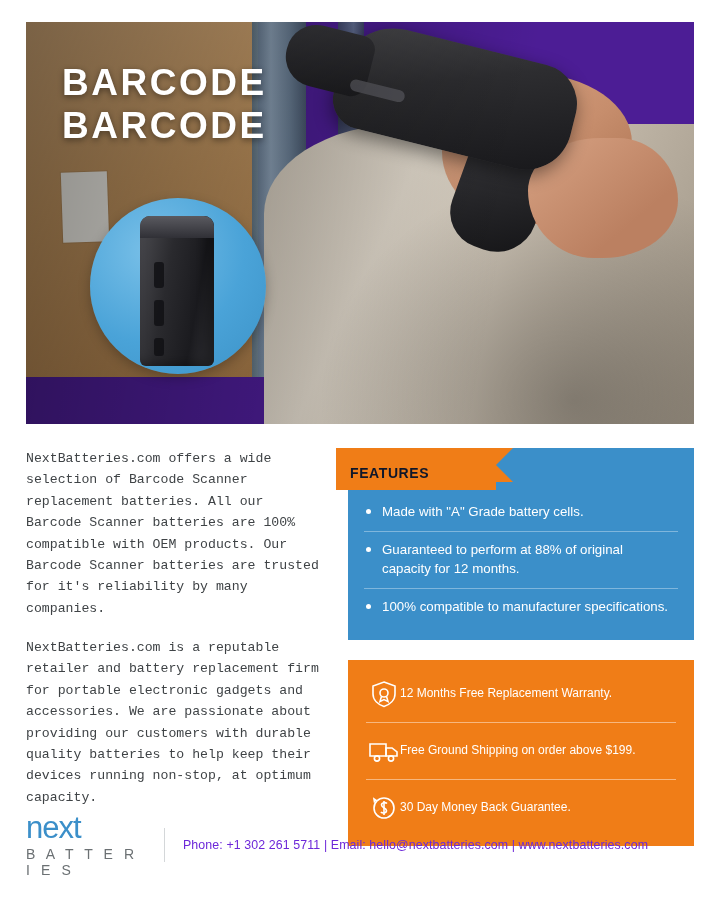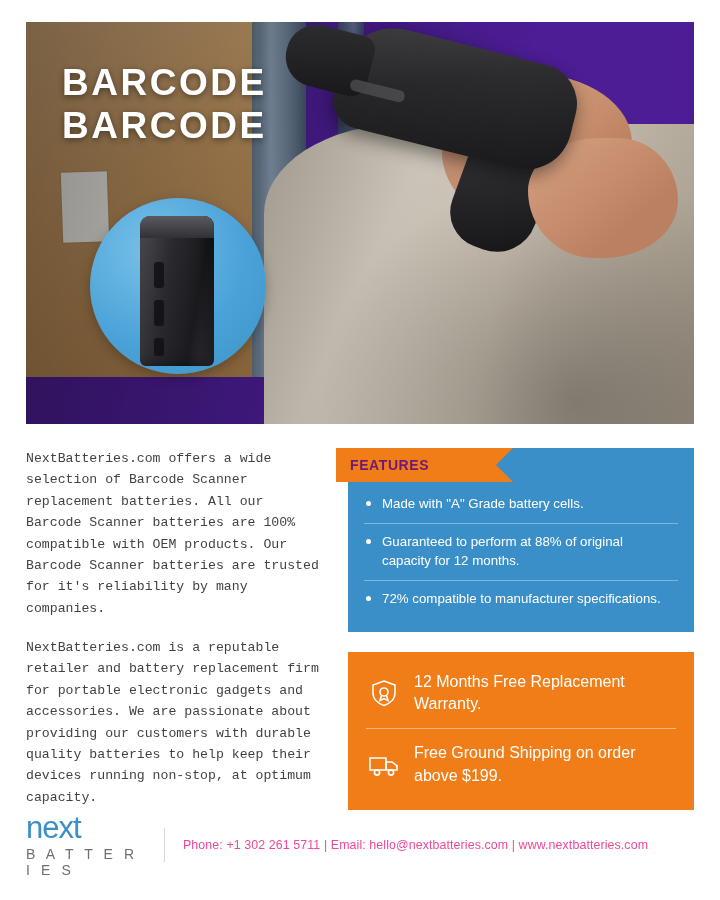--- a/index.html
+++ b/index.html
@@ -166,25 +166,25 @@
   
   .features-box {
     background: #3b8fc9;
     color: #ffffff;
     padding: 0 0 14px 0;
   }
   .ribbon {
     position: relative;
     display: block;
     background: #f07d17;
-    color: #701a75;
+    color: #0f172a;
     font-size: 14px;
     font-weight: bold;
     letter-spacing: .6px;
-    padding: 9px 16px 9px 14px;
+    padding: 17px 16px 9px 14px;
     width: 160px;
     margin-left: -12px;
     margin-bottom: 4px;
   }
   .ribbon:after {
     content: "";
     position: absolute; right: -17px; top: 0;
     border-top: 17px solid #f07d17;
     border-bottom: 17px solid #f07d17;
     border-right: 17px solid transparent;
@@ -208,24 +208,23 @@
   
   .benefits-box {
     background: #f07d17;
     color: #ffffff;
     margin-top: 20px;
     padding: 6px 18px 10px 18px;
   }
   .benefit {
     display: flex;
     align-items: center;
-    gap: 14px;
     padding: 13px 2px;
     border-bottom: 1px solid rgba(255,255,255,.45);
-    font-size: 16px;
+    font-size: 12px;
     line-height: 1.4;
   }
   .benefit:last-child { border-bottom: none; }
   .benefit .ic { flex: 0 0 32px; height: 30px; }
   .benefit .ic svg { display: block; }
 
   
   .footer {
     position: absolute;
     left: 26px; bottom: 22px;
@@ -245,21 +244,21 @@
   .logo .batteries {
     color: #6b7073;
     font-size: 14px;
     letter-spacing: 3.6px;
     margin-top: 3px;
   }
   .footer-sep {
     width: 1px; height: 34px; background: #d4d7d9;
   }
   .footer-text {
-    color: #ec4899;
+    color: #6d28d9;
     font-size: 12.4px;
     letter-spacing: .1px;
   }
 </style>
 </head>
 <body>
 
 <div class="page">
 
   <div class="hero">
@@ -303,21 +302,21 @@
       <p class="para">NextBatteries.com is a reputable retailer and battery replacement firm for portable electronic gadgets and accessories. We are passionate about providing our customers with durable quality batteries to help keep their devices running non-stop, at optimum capacity.</p>
     </div>
 
     <div class="right-col">
 
       <div class="features-box">
         <div class="ribbon">FEATURES</div>
         <ul class="feat-list">
           <li>Made with "A" Grade battery cells.</li>
           <li>Guaranteed to perform at 88% of original capacity for 12 months.</li>
-          <li>72% compatible to manufacturer specifications.</li>
+          <li>100% compatible to manufacturer specifications.</li>
         </ul>
       </div>
 
       <div class="benefits-box">
 
         <div class="benefit">
           <span class="ic">
             <svg width="32" height="30" viewBox="0 0 32 30" fill="none" stroke="#ffffff" stroke-width="1.6">
               <path d="M16 3 L27 7 V15 C27 21 22 25.5 16 27.5 C10 25.5 5 21 5 15 V7 Z"></path>
               <circle cx="16" cy="14" r="4"></circle>
@@ -332,20 +331,31 @@
             <svg width="32" height="30" viewBox="0 0 32 30" fill="none" stroke="#ffffff" stroke-width="1.6">
               <path d="M2 8 H18 V20 H2 Z"></path>
               <path d="M18 12 H24 L29 16 V20 H18 Z"></path>
               <circle cx="9" cy="22.5" r="2.6"></circle>
               <circle cx="23" cy="22.5" r="2.6"></circle>
             </svg>
           </span>
           <span>Free Ground Shipping on order above $199.</span>
         </div>
 
+        <div class="benefit">
+          <span class="ic">
+            <svg width="32" height="30" viewBox="0 0 32 30" fill="none" stroke="#ffffff" stroke-width="1.6">
+              <circle cx="16" cy="15" r="10"></circle>
+              <path d="M19 10.5 C17.5 9 13.5 9.3 13.5 12 C13.5 14.8 18.5 14.6 18.5 17.6 C18.5 20.4 14.4 20.7 12.9 19"></path>
+              <path d="M16 8 V22"></path>
+              <path d="M9 8 L6 6 L6.6 9.6"></path>
+            </svg>
+          </span>
+          <span>30 Day Money Back Guarantee.</span>
+        </div>
 
       </div>
     </div>
   </div>
 
   <div class="footer">
     <div class="logo">
       <div class="next">next</div>
       <div class="batteries">B A T T E R I E S</div>
     </div>

